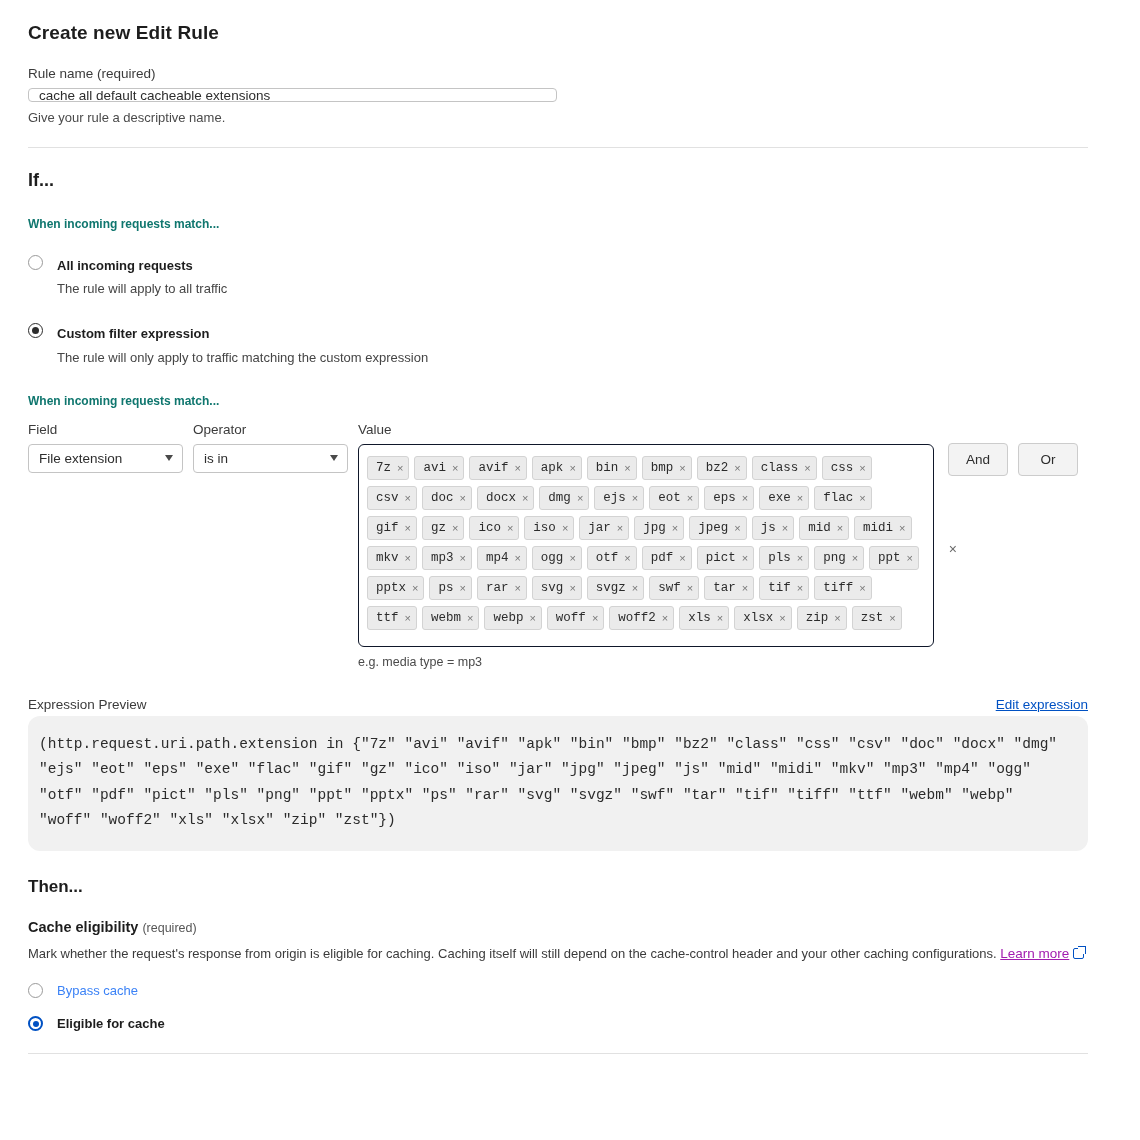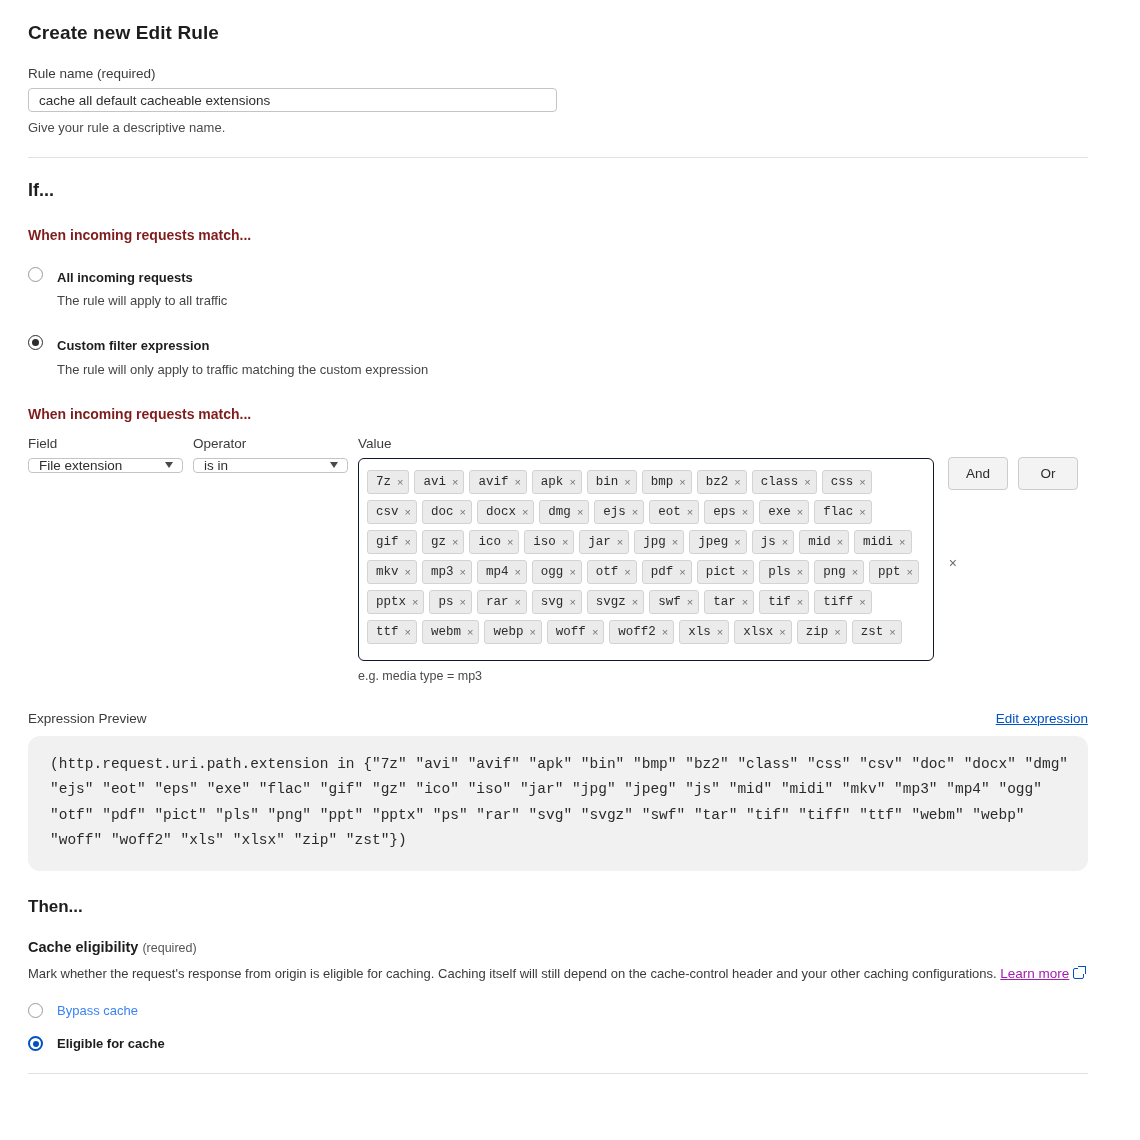--- a/index.html
+++ b/index.html
@@ -24,21 +24,21 @@
     margin: 4px 0 22px 0;
     letter-spacing: 0.1px;
   }
   .field-label {
     font-size: 13.5px;
     color: #3b3b3b;
     margin-bottom: 7px;
   }
   .text-input {
     width: 529px;
-    height: 24px;
+    height: 14px;
     border: 1px solid #c4c4c4;
     border-radius: 4px;
     padding: 0 10px;
     font-size: 13.5px;
     color: #2d2d2d;
     font-family: "Liberation Sans", sans-serif;
     background: #fff;
     display: flex;
     align-items: center;
   }
@@ -52,23 +52,23 @@
     border-top: 1px solid #e1e1e1;
     margin: 22px 0 0 0;
   }
   h2.section {
     font-size: 18px;
     font-weight: bold;
     color: #1d1d1d;
     margin: 22px 0 0 0;
   }
   h3.subsection {
-    font-size: 14px;
+    font-size: 12px;
     font-weight: bold;
-    color: #7f1d1d;
+    color: #0f766e;
     margin: 26px 0 0 0;
   }
   .radio-row {
     display: flex;
     align-items: flex-start;
     margin-top: 22px;
   }
   .radio {
     width: 15px; height: 15px;
     border-radius: 50%;
@@ -116,21 +116,21 @@
     display: flex;
     align-items: flex-start;
     margin-top: 14px;
   }
   .col-label {
     font-size: 13.5px;
     color: #3b3b3b;
     margin-bottom: 7px;
   }
   .select {
-    height: 15px;
+    height: 29px;
     border: 1px solid #c4c4c4;
     border-radius: 4px;
     background: #fff;
     font-size: 13.5px;
     color: #2d2d2d;
     display: flex;
     align-items: center;
     padding: 0 10px;
     position: relative;
   }
@@ -217,24 +217,24 @@
   .preview-label {
     font-size: 13.5px;
     color: #3b3b3b;
   }
   .link {
     font-size: 13.5px;
     color: #0051c3;
     text-decoration: underline;
   }
   .preview-box {
-    margin-top: 10px;
+    margin-top: 4px;
     background: #f1f1f1;
     border-radius: 12px;
-    padding: 16px 18px 18px 22px;
+    padding: 16px 18px 18px 11px;
     font-family: "Liberation Mono", monospace;
     font-size: 14.5px;
     line-height: 1.75;
     color: #2b2b2b;
     white-space: pre-wrap;
     word-break: break-word;
   }
   h2.then {
     font-size: 17px;
     font-weight: bold;

